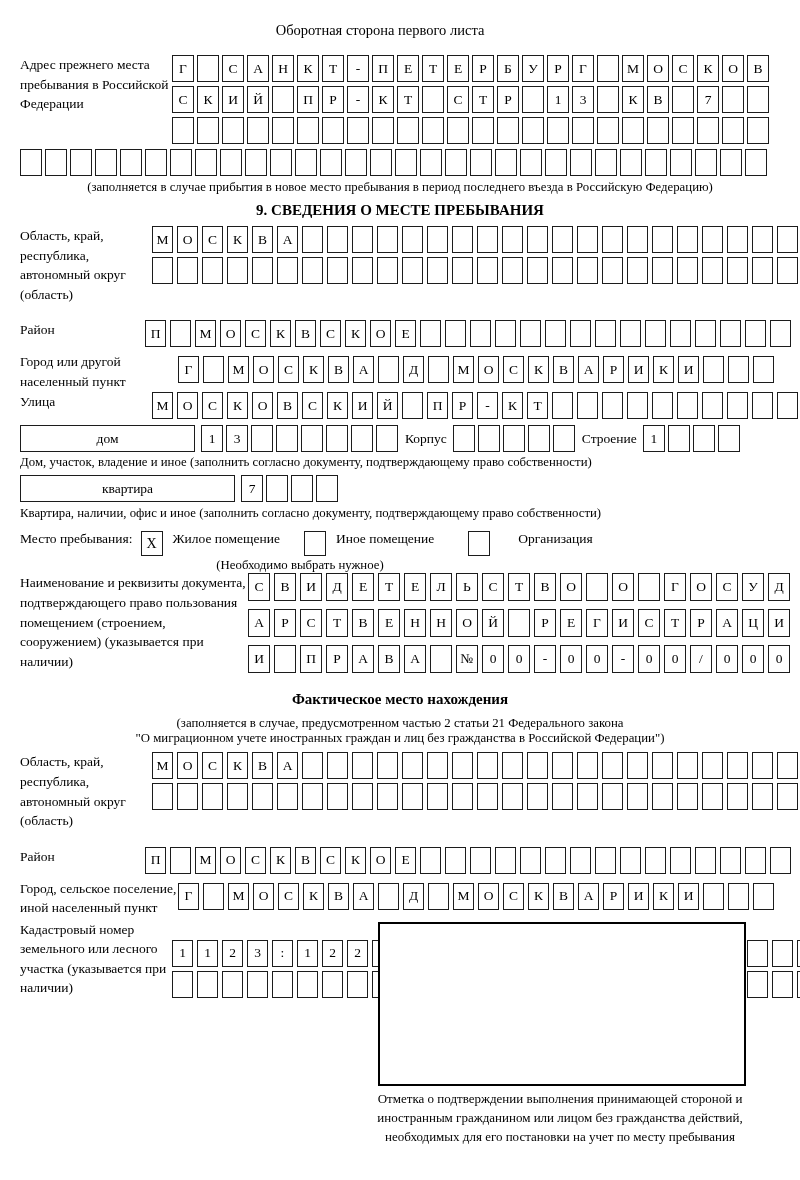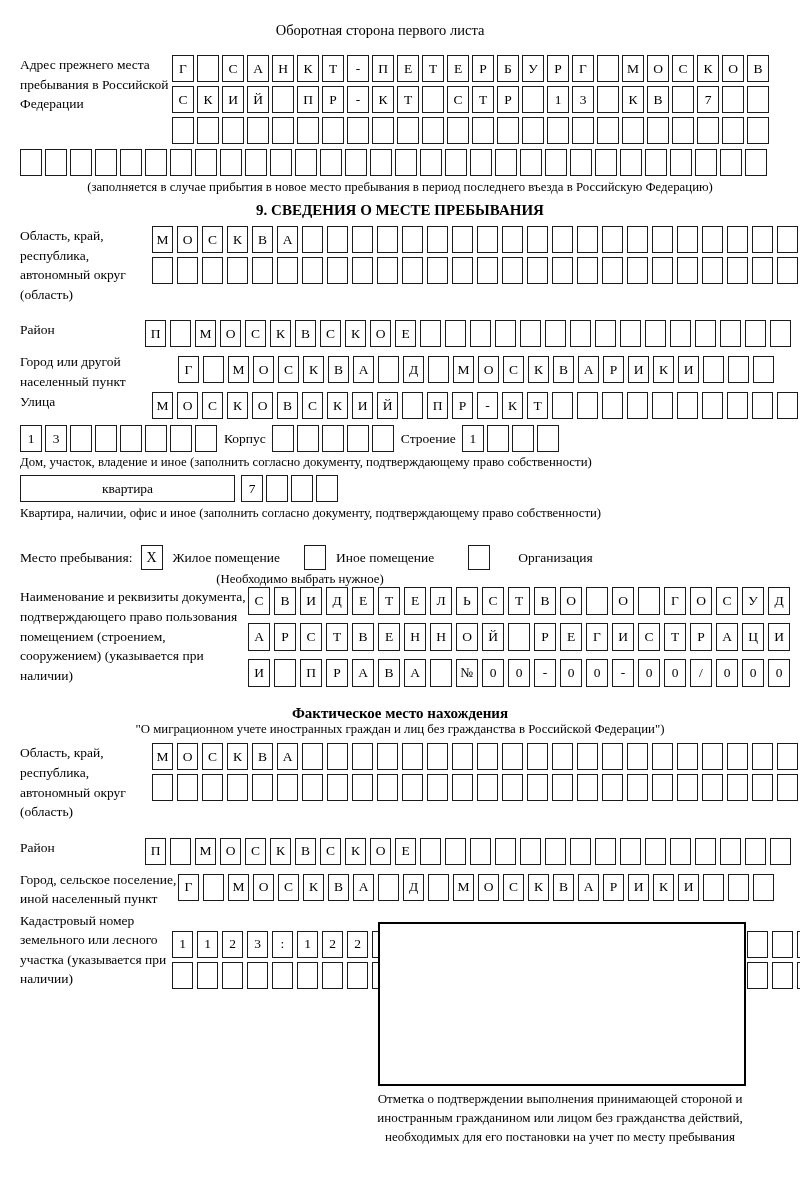--- a/index.html
+++ b/index.html
@@ -21,21 +21,21 @@
   .g-doc .cell{width:20px;height:26px;margin-right:4px;margin-bottom:2px;}
   .g-doc{margin-bottom:6px;}
 
   .note{font-size:12.8px;text-align:center;}
   .title{font-size:15px;font-weight:bold;text-align:center;}
 
   .wbox{border:1.6px solid #1c1c1c;height:27px;display:flex;align-items:center;justify-content:center;
         font-size:13.5px;flex:none;box-sizing:border-box;}
   .inline-label{font-size:13.5px;line-height:27px;flex:none;}
 
-  .stay-row{display:flex;align-items:center;font-size:13.5px;margin-top:24px;}
+  .stay-row{display:flex;align-items:flex-start;font-size:13.5px;margin-top:10px;}
   .cb{width:20px;height:23px;margin:0 10px 0 8px;font-size:14px;}
 
   .stamp-box{position:absolute;left:378px;top:922px;width:364px;height:160px;border:2px solid #000;background:#fff;}
   .stamp-caption{position:absolute;left:360px;top:1090px;width:400px;text-align:center;font-size:13px;line-height:1.45;}
 </style>
 </head>
 <body>
 
 <div class="page">
 
@@ -310,20 +310,21 @@
         <span class="cell"></span>
         <span class="cell"></span>
         <span class="cell"></span>
         <span class="cell"></span>
         <span class="cell"></span>
         <span class="cell"></span>
       </div>
   </div>
 
   <div class="frow" style="margin-top:2px">
+    <div class="wbox" style="width:175px;margin-right:6px">дом</div>
     <div class="grid g-top" style="margin-bottom:0">
         <span class="cell">1</span>
         <span class="cell">3</span>
         <span class="cell"></span>
         <span class="cell"></span>
         <span class="cell"></span>
         <span class="cell"></span>
         <span class="cell"></span>
         <span class="cell"></span>
       </div>
@@ -436,20 +437,21 @@
           <span class="cell">0</span>
           <span class="cell">/</span>
           <span class="cell">0</span>
           <span class="cell">0</span>
           <span class="cell">0</span>
         </div>
     </div>
   </div>
 
   <div class="title" style="margin-top:10px">Фактическое место нахождения</div>
+  <div class="note" style="margin-top:8px">(заполняется в случае, предусмотренном частью 2 статьи 21 Федерального закона</div>
   <div class="note">"О миграционном учете иностранных граждан и лиц без гражданства в Российской Федерации")</div>
 
   <div class="frow" style="margin-top:6px">
     <div class="label" style="width:132px">Область, край, республика, автономный округ (область)</div>
     <div class="gcol">
       <div class="grid g-std">
           <span class="cell">М</span>
           <span class="cell">О</span>
           <span class="cell">С</span>
           <span class="cell">К</span>

